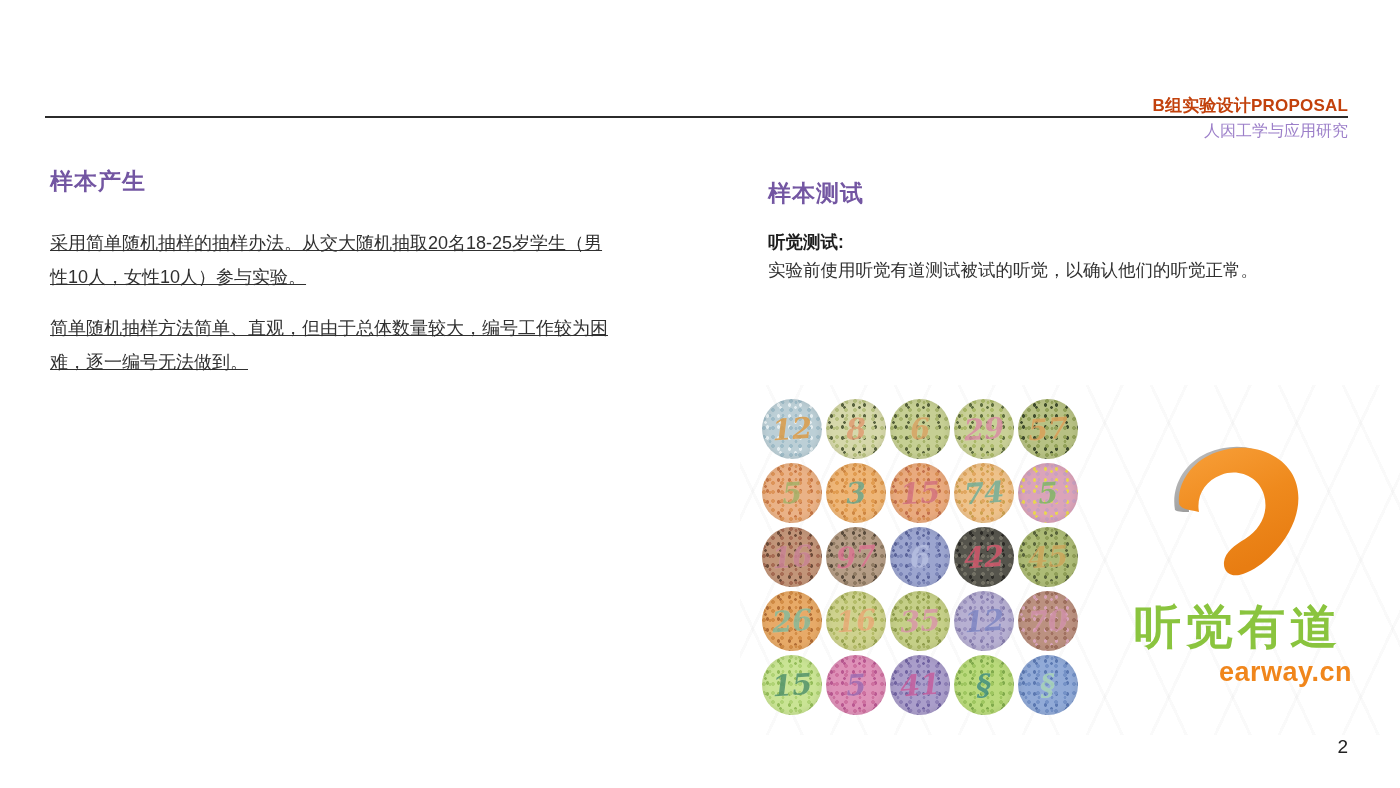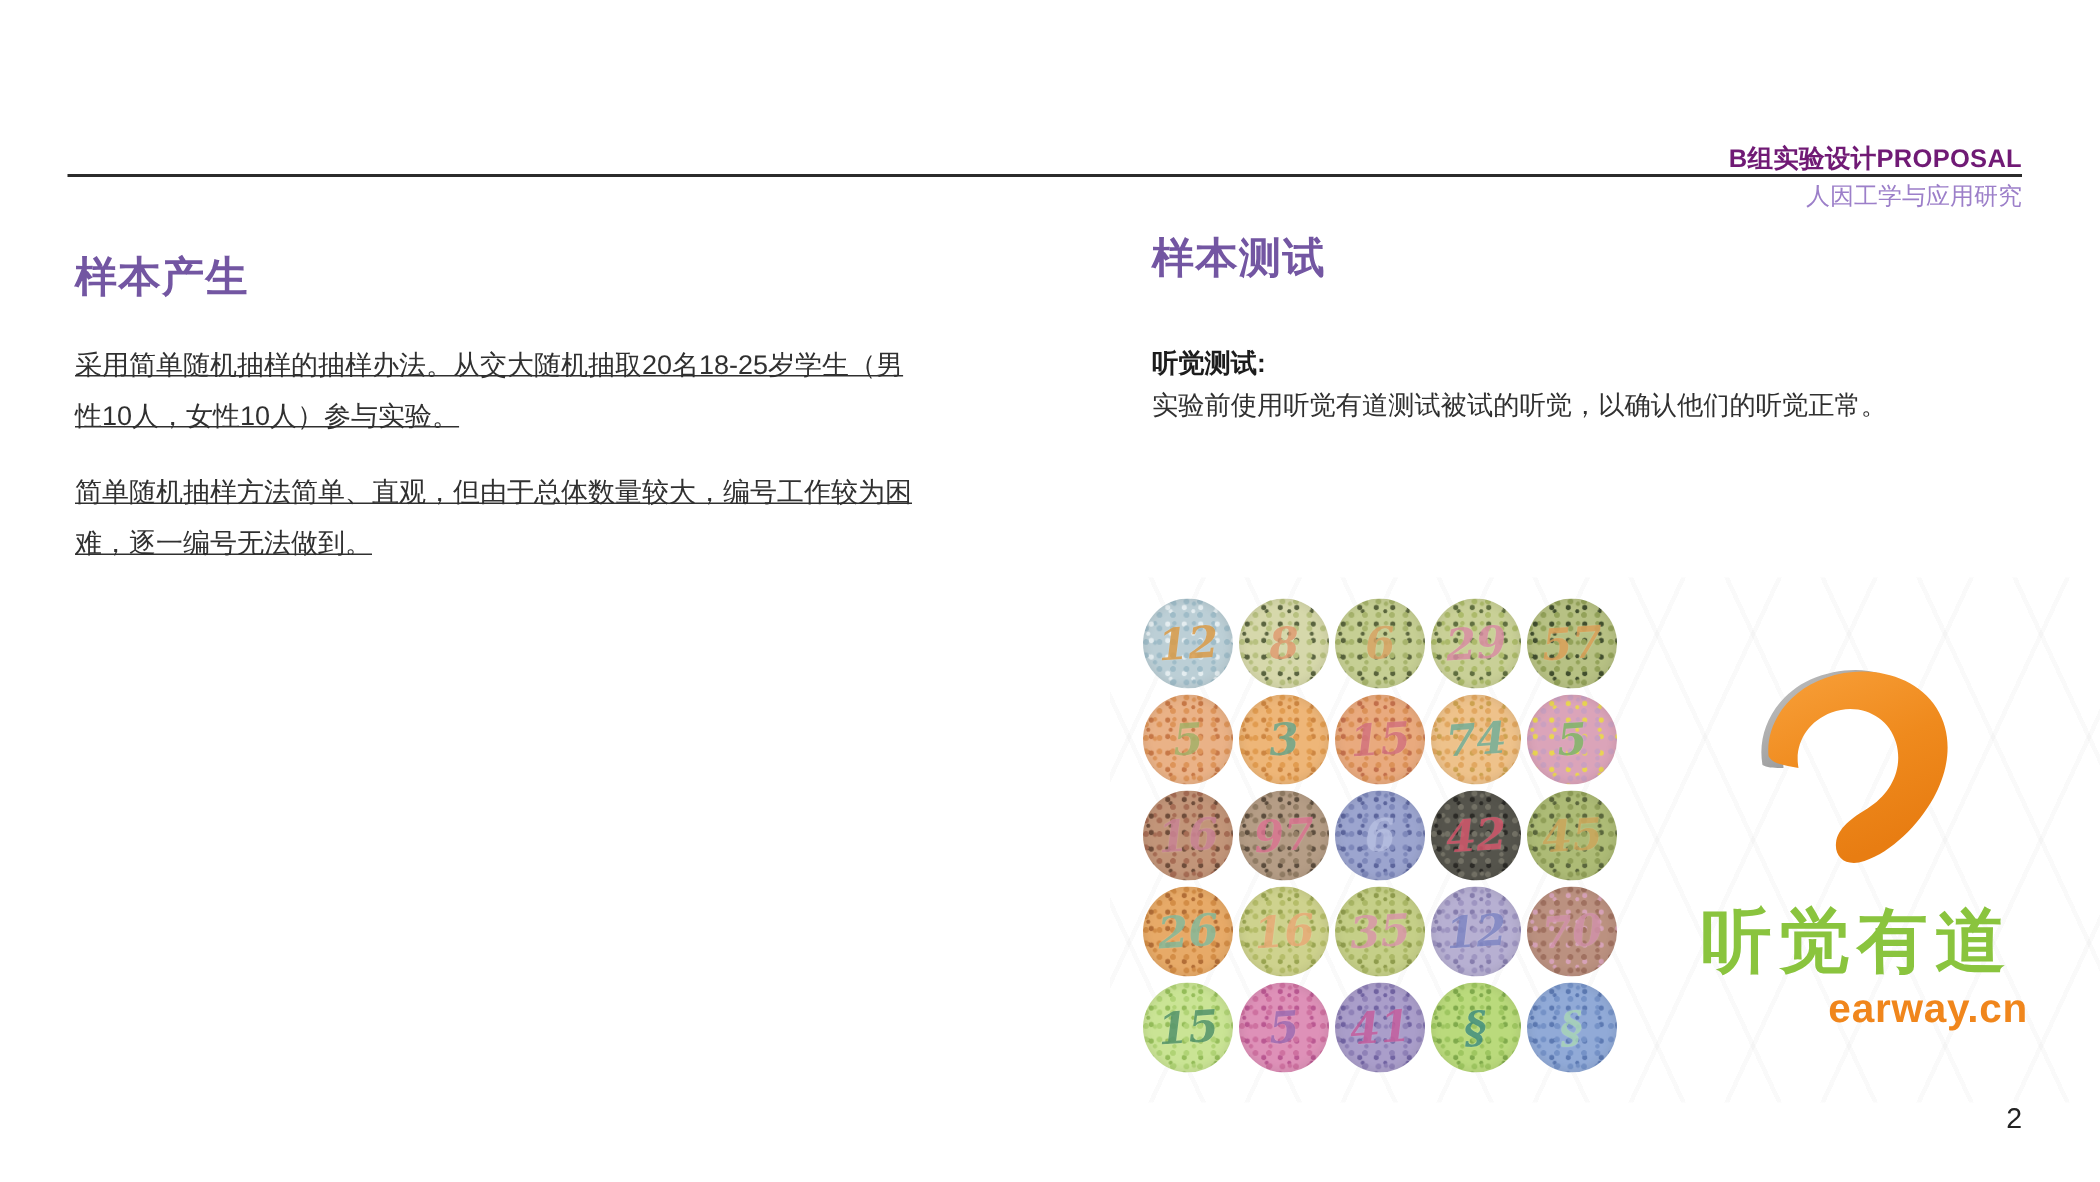--- a/index.html
+++ b/index.html
@@ -4,40 +4,40 @@
 <style>
   html,body{margin:0;padding:0;background:#888;}
   .slide{
     position:relative;width:1400px;height:788px;background:#ffffff;overflow:hidden;
     font-family:"Liberation Sans","DejaVu Sans",sans-serif;color:var(--text,#2e2e2e);
     margin:0 auto;
   }
   
   .header-title{
     position:absolute;top:94px;right:52px;
-    font-size:17px;font-weight:bold;color:#701a75;letter-spacing:.2px;
+    font-size:17px;font-weight:bold;color:#c2410c;letter-spacing:.2px;
     text-align:left;
   }
   .header-rule{
     position:absolute;top:116px;left:45px;right:52px;height:2px;
     background:var(--rule,#2b2b2b);
   }
   .header-subtitle{
     position:absolute;top:121px;right:52px;
     font-size:16px;color:var(--subtitle-purple,#9c7fc9);
     text-align:left;
   }
   
   .section-heading{
     position:absolute;margin:0;
-    font-size:28px;font-weight:bold;color:var(--accent-purple,#7356a2);
+    font-size:23px;font-weight:bold;color:var(--accent-purple,#7356a2);
     letter-spacing:1px;
   }
   .heading-left{left:50px;top:166px;}
-  .heading-right{left:768px;top:153px;}
+  .heading-right{left:768px;top:178px;}
   
   .col-left-text{
     position:absolute;left:50px;top:226px;width:680px;
     font-size:18px;line-height:34px;color:#303030;text-decoration:underline;
   }
   .col-left-text p{margin:0 0 17px 0;white-space:pre-line;}
   .col-right-text{
     position:absolute;left:768px;top:228px;width:610px;
     font-size:17.5px;line-height:28px;color:#303030;
   }

